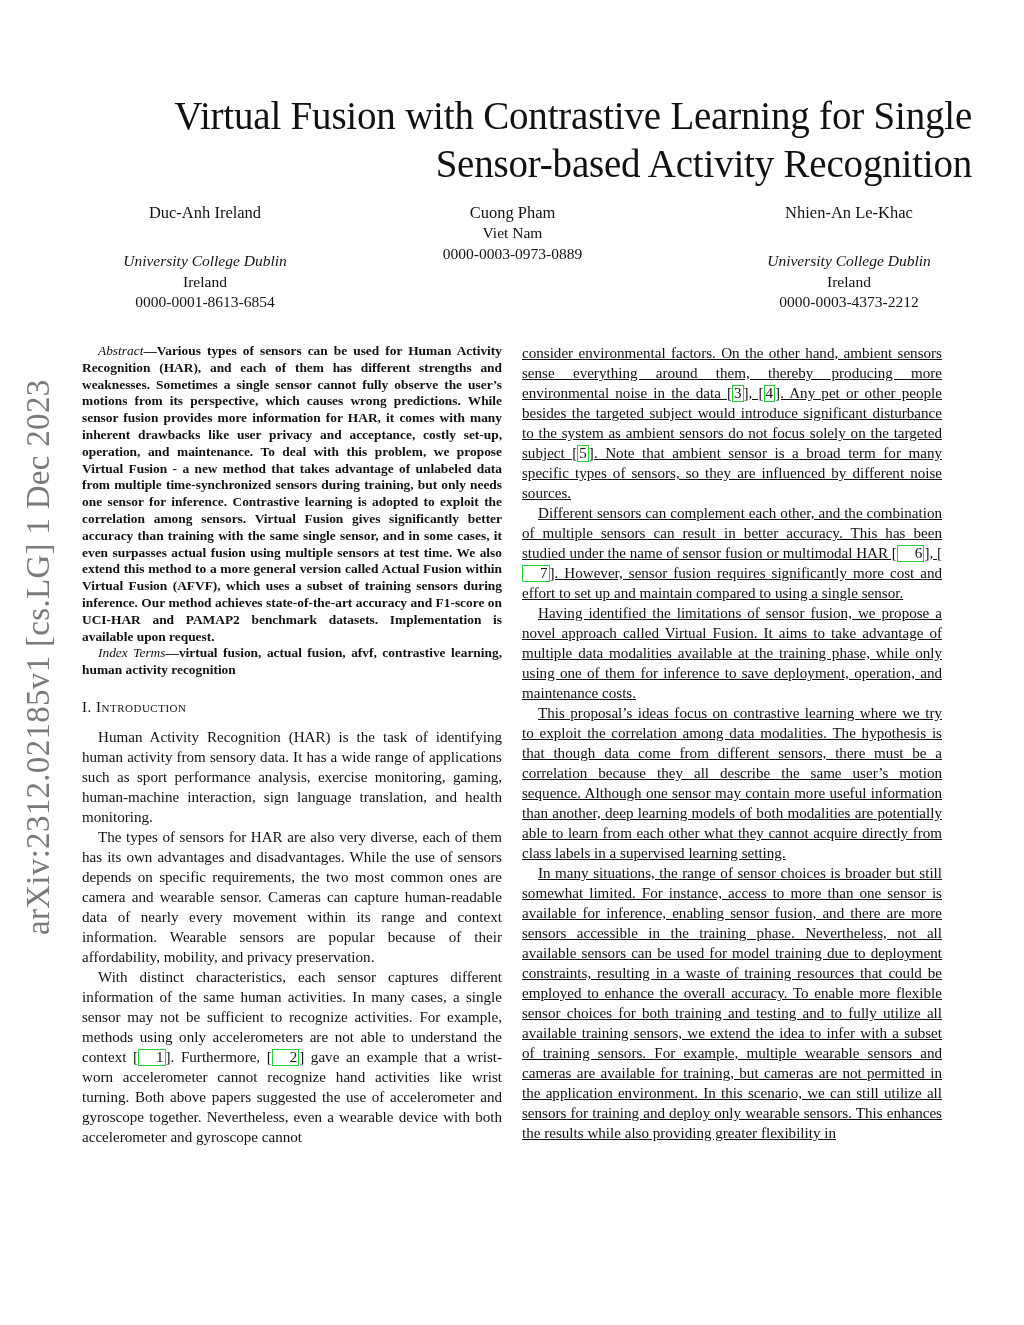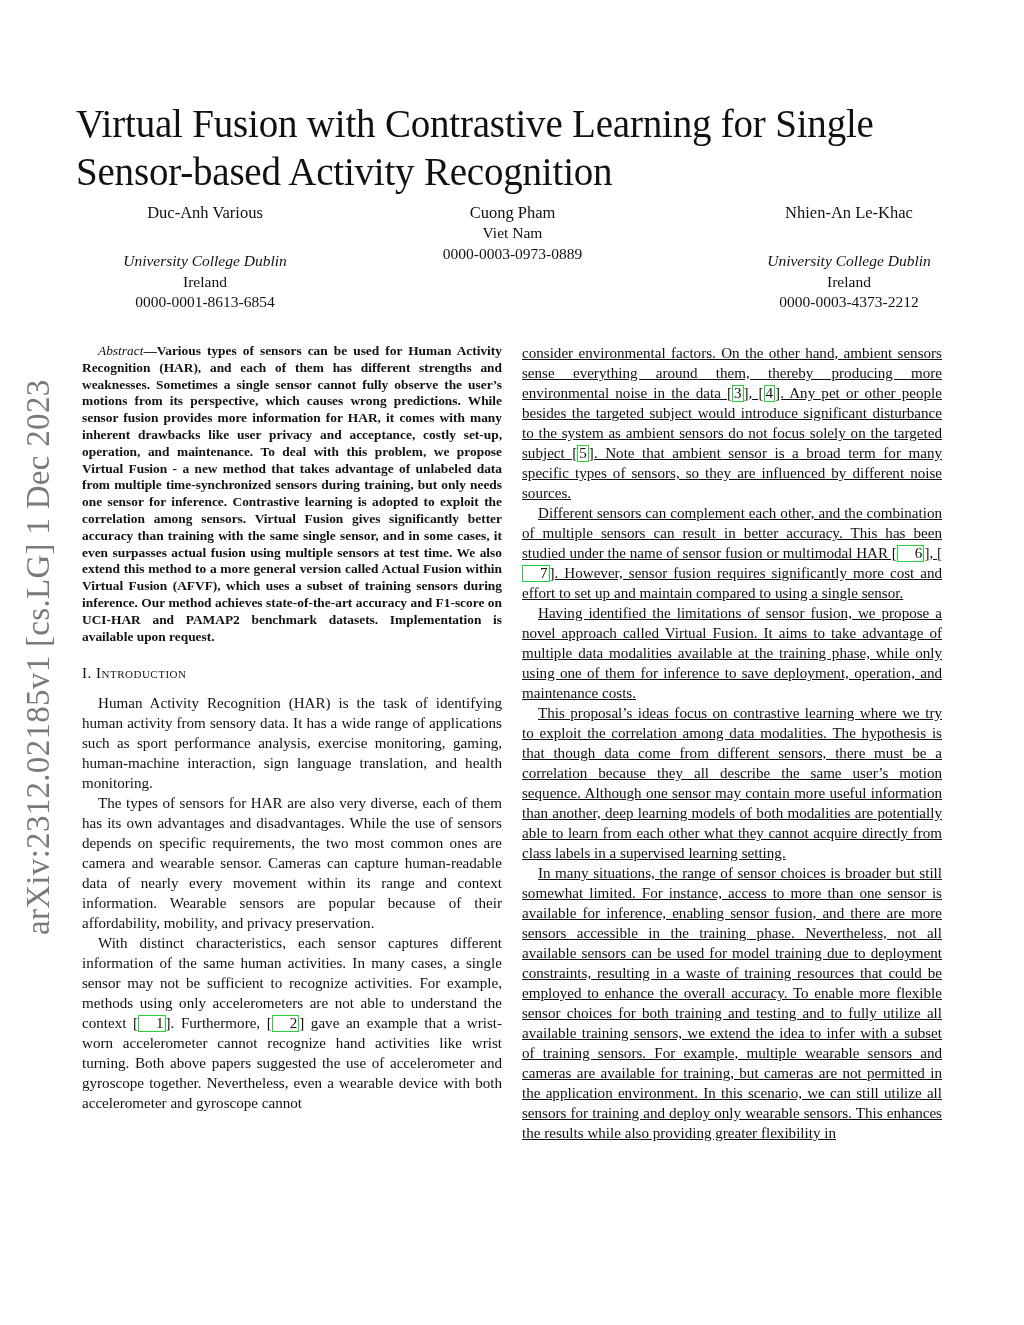--- a/index.html
+++ b/index.html
@@ -2,22 +2,22 @@
 <html><head>
 <meta charset="utf-8">
 <style>
   html, body { margin: 0; padding: 0; background: #ffffff; }
   body {
     width: 1024px; height: 1325px; position: relative; overflow: hidden;
     font-family: "Liberation Serif", "DejaVu Serif", serif; color: #111;
   }
   .title {
     position: absolute; left: 60px; width: 904px; top: 84px;
-    text-align: left; font-size: 39px; line-height: 48px; font-weight: normal;
-    margin: 16px; letter-spacing: -0.2px;
+    text-align: right; font-size: 39px; line-height: 48px; font-weight: normal;
+    margin: 8px; letter-spacing: -0.2px;
   }
   .authors { position: absolute; top: 202px; left: 0; width: 1024px; }
   .author {
     position: absolute; text-align: center; font-size: 15.5px; line-height: 20.5px;
   }
   .author .name { font-size: 16.5px; line-height: 21px; }
   .author .aff { font-style: italic; margin-top: 28px; }
   .arxiv {
     position: absolute; left: 20px; top: 935px;
     transform: rotate(-90deg); transform-origin: left top;
@@ -39,21 +39,21 @@
     display: inline-block; border: 1.5px solid #27d13a; padding: 0 1px; line-height: 15px;
   }
 </style>
 </head>
 <body>
 
 <h1 class="title">Virtual Fusion with Contrastive Learning for Single Sensor-based Activity Recognition</h1>
 
 <div class="authors">
   <div class="author" style="left:100px; width:210px;">
-    <div class="name">Duc-Anh Various</div>
+    <div class="name">Duc-Anh Ireland</div>
     <div class="aff">University College Dublin</div>
     <div>Ireland</div>
     <div>0000-0001-8613-6854</div>
   </div>
   <div class="author" style="left:310px; width:405px;">
     <div class="name">Cuong Pham</div>
     <div>Viet Nam</div>
     <div>0000-0003-0973-0889</div>
   </div>
   <div class="author" style="left:744px; width:210px;">
@@ -61,20 +61,21 @@
     <div class="aff">University College Dublin</div>
     <div>Ireland</div>
     <div>0000-0003-4373-2212</div>
   </div>
 </div>
 
 <div class="arxiv">arXiv:2312.02185v1  [cs.LG]  1 Dec 2023</div>
 
 <div class="col left">
   <p class="abstract abs-block"><span class="lead">Abstract</span><span>—</span><span>Various types of sensors can be used for Human Activity Recognition (HAR), and each of them has different strengths and weaknesses. Sometimes a single sensor cannot fully observe the user’s motions from its perspective, which causes wrong predictions. While sensor fusion provides more information for HAR, it comes with many inherent drawbacks like user privacy and acceptance, costly set-up, operation, and maintenance. To deal with this problem, we propose Virtual Fusion - a new method that takes advantage of unlabeled data from multiple time-synchronized sensors during training, but only needs one sensor for inference. Contrastive learning is adopted to exploit the correlation among sensors. Virtual Fusion gives significantly better accuracy than training with the same single sensor, and in some cases, it even surpasses actual fusion using multiple sensors at test time. We also extend this method to a more general version called Actual Fusion within Virtual Fusion (AFVF), which uses a subset of training sensors during inference. Our method achieves state-of-the-art accuracy and F1-score on UCI-HAR and PAMAP2 benchmark datasets. Implementation is available upon request.</span></p>
+  <p class="abstract abs-block"><span class="lead">Index Terms</span><span>—</span><span>virtual fusion, actual fusion, afvf, contrastive learning, human activity recognition</span></p>
 
   <div class="section-heading">I. Introduction</div>
 
   <p class="indent">Human Activity Recognition (HAR) is the task of identifying human activity from sensory data. It has a wide range of applications such as sport performance analysis, exercise monitoring, gaming, human-machine interaction, sign language translation, and health monitoring.</p>
   <p class="indent">The types of sensors for HAR are also very diverse, each of them has its own advantages and disadvantages. While the use of sensors depends on specific requirements, the two most common ones are camera and wearable sensor. Cameras can capture human-readable data of nearly every movement within its range and context information. Wearable sensors are popular because of their affordability, mobility, and privacy preservation.</p>
   <p class="indent"><span>With distinct characteristics, each sensor captures different information of the same human activities. In many cases, a single sensor may not be sufficient to recognize activities. For example, methods using only accelerometers are not able to understand the context [</span><a class="cite">1</a><span>]. Furthermore, [</span><a class="cite">2</a><span>] gave an example that a wrist-worn accelerometer cannot recognize hand activities like wrist turning. Both above papers suggested the use of accelerometer and gyroscope together. Nevertheless, even a wearable device with both accelerometer and gyroscope cannot</span></p>
 </div>
 
 <div class="col right">
   <p><span>consider environmental factors. On the other hand, ambient sensors sense everything around them, thereby producing more environmental noise in the data [</span><a class="cite">3</a><span>], [</span><a class="cite">4</a><span>]. Any pet or other people besides the targeted subject would introduce significant disturbance to the system as ambient sensors do not focus solely on the targeted subject [</span><a class="cite">5</a><span>]. Note that ambient sensor is a broad term for many specific types of sensors, so they are influenced by different noise sources.</span></p>

